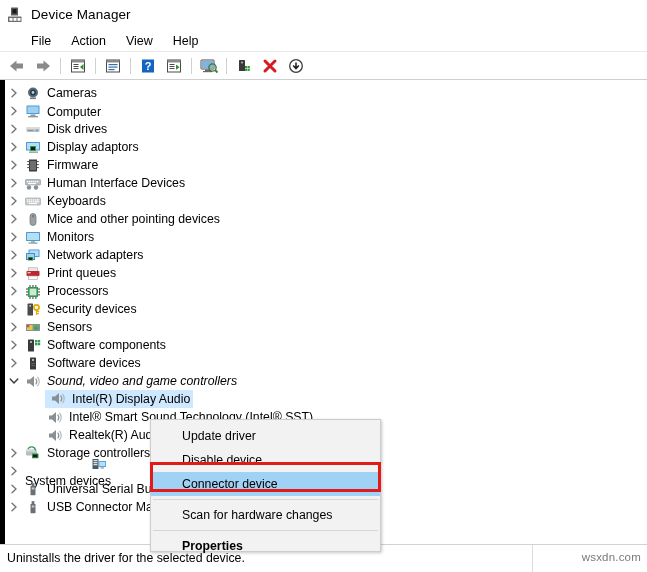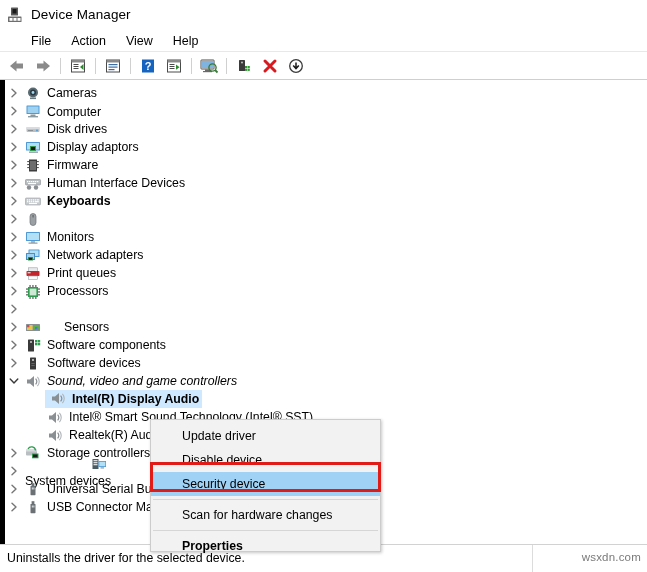--- a/index.html
+++ b/index.html
@@ -97,21 +97,20 @@
   .row .ico {
     width: 20px; flex: 0 0 20px;
     display: flex; align-items: center; justify-content: center;
     margin-right: 2px;
   }
   .row .lbl { padding-left: 2px; }
   .row.indent1 { padding-left: 22px; }
   .row.sel .lbl-wrap {
     background: #cde8ff;
     padding: 1px 3px 2px 3px;
-    font-weight: bold;
   }
 
   
   .ctxmenu {
     position: absolute;
     left: 150px; top: 419px;
     width: 231px; height: 133px;
     background: #f2f2f2;
     border: 1px solid #cccccc;
     box-shadow: 1px 1px 3px rgba(0,0,0,0.22);
@@ -409,21 +408,21 @@
             </span>
             <span class="lbl">Human Interface Devices</span>
           </span>
         </div>
         <div class="row">
           <span class="chev">
             <svg width="8" height="10" viewBox="0 0 8 10">
               <path d="M2 1.2 L6 5 L2 8.8" stroke="#767676" stroke-width="1.4" fill="none" stroke-linecap="round" stroke-linejoin="round"></path>
             </svg>
           </span>
-          <span class="" style="display: flex; align-items: center; font-weight: bold;">
+          <span class="" style="display: flex; align-items: center;">
             <span class="ico">
               <svg width="16" height="15" viewBox="0 0 16 15">
                 <rect x="0.5" y="4" width="15" height="7" rx="0.8" fill="#c6cbce" stroke="#9aa0a4" stroke-width="0.6"></rect>
                 <rect x="2" y="5.3" width="1.3" height="1.2" fill="#fff"></rect>
                 <rect x="4" y="5.3" width="1.3" height="1.2" fill="#fff"></rect>
                 <rect x="6" y="5.3" width="1.3" height="1.2" fill="#fff"></rect>
                 <rect x="8" y="5.3" width="1.3" height="1.2" fill="#fff"></rect>
                 <rect x="10" y="5.3" width="1.3" height="1.2" fill="#fff"></rect>
                 <rect x="12" y="5.3" width="1.8" height="1.2" fill="#fff"></rect>
                 <rect x="2" y="7.1" width="1.3" height="1.2" fill="#fff"></rect>
@@ -443,20 +442,21 @@
               <path d="M2 1.2 L6 5 L2 8.8" stroke="#767676" stroke-width="1.4" fill="none" stroke-linecap="round" stroke-linejoin="round"></path>
             </svg>
           </span>
           <span class="" style="display: flex; align-items: center;">
             <span class="ico">
               <svg width="16" height="15" viewBox="0 0 16 15">
                 <rect x="5" y="1.5" width="6" height="12" rx="3" fill="#9aa0a4" stroke="#6a7074" stroke-width="0.7"></rect>
                 <rect x="7.6" y="3" width="0.9" height="2.6" rx="0.4" fill="#4a4f52"></rect>
               </svg>
             </span>
+            <span class="lbl">Mice and other pointing devices</span>
           </span>
         </div>
         <div class="row">
           <span class="chev">
             <svg width="8" height="10" viewBox="0 0 8 10">
               <path d="M2 1.2 L6 5 L2 8.8" stroke="#767676" stroke-width="1.4" fill="none" stroke-linecap="round" stroke-linejoin="round"></path>
             </svg>
           </span>
           <span class="" style="display: flex; align-items: center;">
             <span class="ico">
@@ -535,28 +535,41 @@
             </span>
             <span class="lbl">Processors</span>
           </span>
         </div>
         <div class="row">
           <span class="chev">
             <svg width="8" height="10" viewBox="0 0 8 10">
               <path d="M2 1.2 L6 5 L2 8.8" stroke="#767676" stroke-width="1.4" fill="none" stroke-linecap="round" stroke-linejoin="round"></path>
             </svg>
           </span>
-        </div>
-        <div class="row">
-          <span class="chev">
-            <svg width="8" height="10" viewBox="0 0 8 10">
-              <path d="M2 1.2 L6 5 L2 8.8" stroke="#767676" stroke-width="1.4" fill="none" stroke-linecap="round" stroke-linejoin="round"></path>
-            </svg>
-          </span>
-          <span class="" style="display: flex; align-items: center; gap: 17px;">
+          <span class="" style="display: flex; align-items: center;">
+            <span class="ico">
+              <svg width="16" height="15" viewBox="0 0 16 15">
+                <rect x="2.5" y="1.5" width="5.5" height="12" rx="0.6" fill="#4a4a4a"></rect>
+                <circle cx="5.2" cy="3.8" r="0.9" fill="#d0d0d0"></circle>
+                <circle cx="11.5" cy="5.5" r="2.6" fill="none" stroke="#e0a800" stroke-width="1.6"></circle>
+                <rect x="11" y="6.8" width="1.2" height="6" fill="#e0a800"></rect>
+                <rect x="12.2" y="9" width="2" height="1.2" fill="#e0a800"></rect>
+                <rect x="12.2" y="11" width="1.8" height="1.2" fill="#e0a800"></rect>
+              </svg>
+            </span>
+            <span class="lbl">Security devices</span>
+          </span>
+        </div>
+        <div class="row">
+          <span class="chev">
+            <svg width="8" height="10" viewBox="0 0 8 10">
+              <path d="M2 1.2 L6 5 L2 8.8" stroke="#767676" stroke-width="1.4" fill="none" stroke-linecap="round" stroke-linejoin="round"></path>
+            </svg>
+          </span>
+          <span class="" style="display: flex; align-items: center;">
             <span class="ico">
               <svg width="16" height="15" viewBox="0 0 16 15">
                 <rect x="1" y="4" width="14" height="7" rx="0.6" fill="#8a8f93"></rect>
                 <rect x="2" y="5" width="5.6" height="5" fill="#e8c84a"></rect>
                 <rect x="8.2" y="5" width="5.6" height="5" fill="#5ab04e"></rect>
                 <rect x="2" y="5" width="2.4" height="2.3" fill="#d64a4a"></rect>
                 <rect x="10" y="7" width="2.4" height="2.3" fill="#4a7ad6"></rect>
               </svg>
             </span>
             <span class="lbl">Sensors</span>
@@ -732,21 +745,21 @@
             <span class="lbl">USB Connector Managers</span>
           </span>
         </div>
       </div>
   </div>
 
   <div class="ctxmenu">
     <div class="ctx-spacer"></div>
     <div class="ctx-item">Update driver</div>
     <div class="ctx-item">Disable device</div>
-    <div class="ctx-item hl">Security device</div>
+    <div class="ctx-item hl">Connector device</div>
     <div class="ctx-sep"></div>
     <div class="ctx-item">Scan for hardware changes</div>
     <div class="ctx-sep"></div>
     <div class="ctx-item bold">Properties</div>
   </div>
   <div class="red-box"></div>
 
   <div class="status-top-line"></div>
   <div class="statusbar">
     <div class="status-text">Uninstalls the driver for the selected device.</div>

